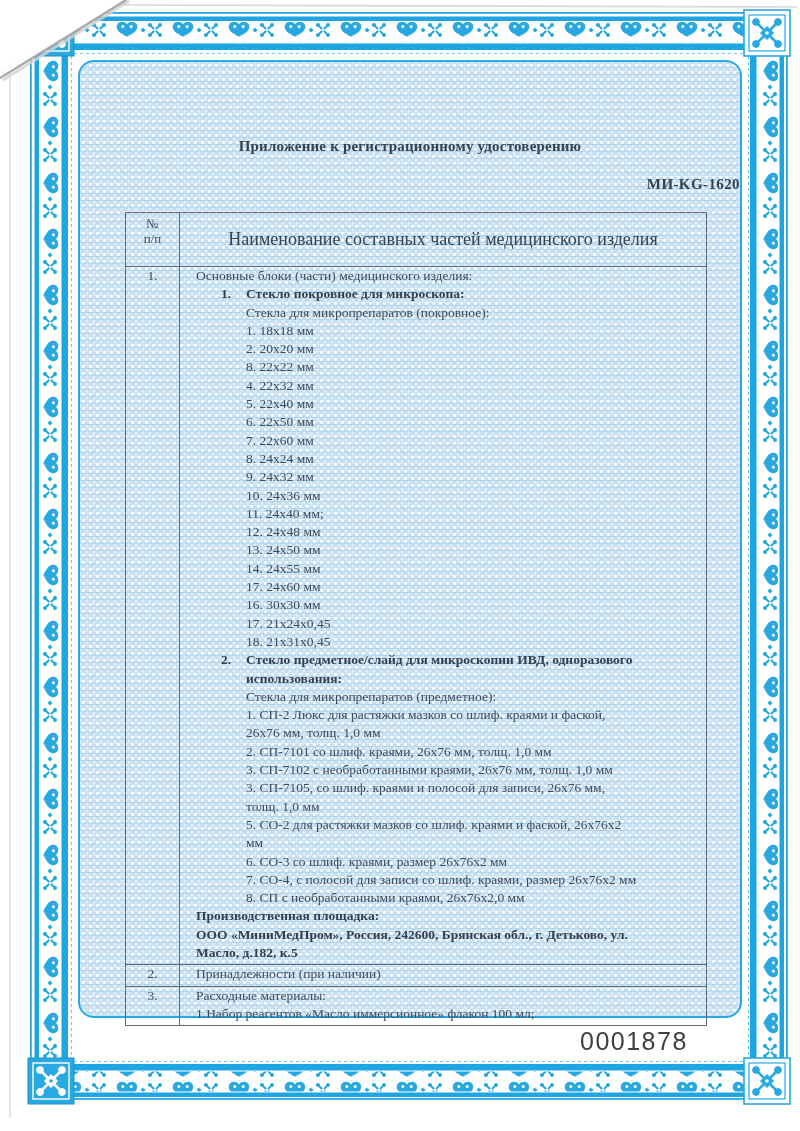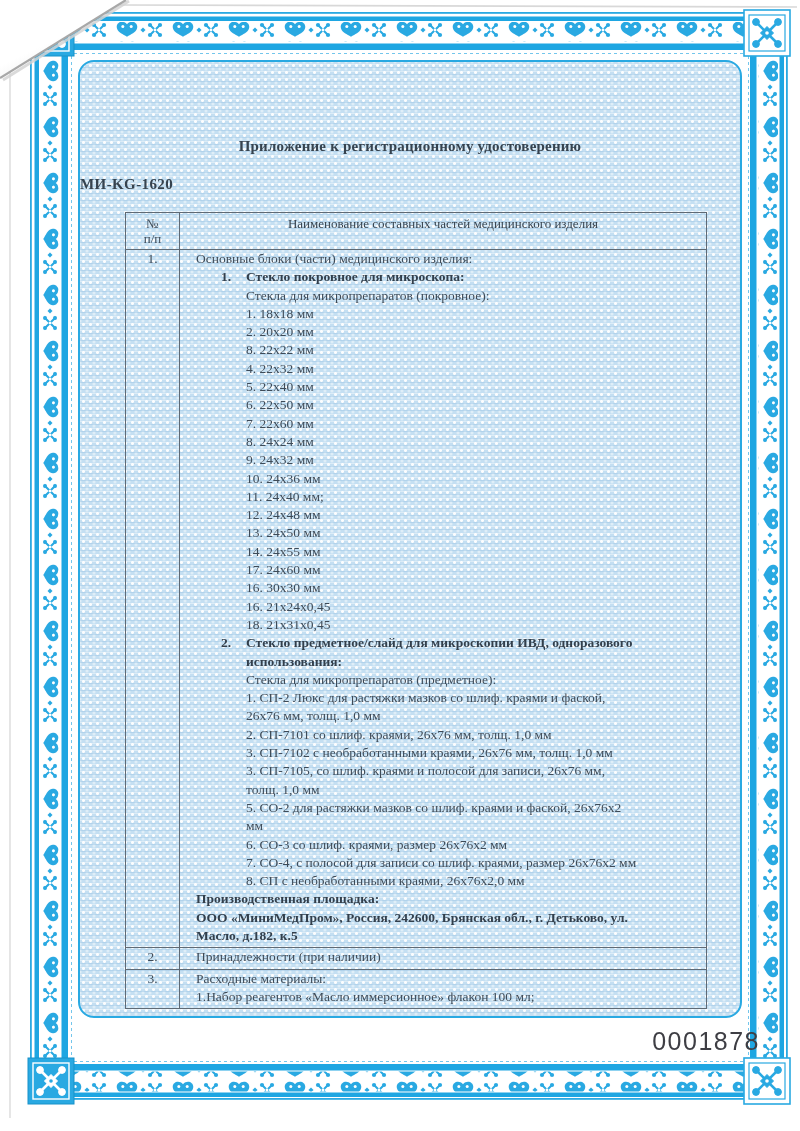--- a/index.html
+++ b/index.html
@@ -15,39 +15,39 @@
     background-image:
       radial-gradient(circle, rgba(255,255,255,.95) 1.1px, rgba(255,255,255,0) 1.9px),
       radial-gradient(circle, rgba(255,255,255,.55) 1px, rgba(255,255,255,0) 1.6px),
       linear-gradient(180deg, rgba(255,255,255,.40) 1px, rgba(0,0,0,0) 1px),
       linear-gradient(180deg, rgba(130,178,216,.28) 1px, rgba(0,0,0,0) 1px);
     background-size:7px 7px,7px 7px,7px 7px,7px 7px;
     background-position:0 0,3.5px 3.5px,0 2px,0 5px;}
 
   .doc-title{position:absolute;top:76px;left:0;width:100%;text-align:center;
     font-weight:bold;font-size:15px;letter-spacing:.2px;color:#36434f;}
-  .doc-number{position:absolute;top:114px;left:0;width:100%;text-align:left;
+  .doc-number{position:absolute;top:114px;left:0;width:100%;text-align:right;
     font-weight:bold;font-size:15px;letter-spacing:.4px;color:#36434f;}
 
   table.doc-table{position:absolute;left:45px;top:150px;width:582px;
     border-collapse:collapse;table-layout:fixed;}
   table.doc-table td,table.doc-table th{border:1.2px solid #5f6a75;vertical-align:top;
     font-weight:normal;background:transparent;}
   .cno{width:49px;text-align:center;padding:1px 2px;font-size:13.5px;}
   .cmain{padding:0 4px 2px 16px;font-size:13.5px;}
   th.hno{width:49px;text-align:center;font-size:13px;line-height:15px;padding:3px 2px;}
-  th.hname{text-align:center;font-weight:bold;font-size:13px;padding:3px 10px;color:#36434f;}
+  th.hname{text-align:center;font-weight:bold;font-size:18px;padding:16px 10px;color:#36434f;}
   .line{line-height:18.3px;white-space:nowrap;}
   .l0{padding-left:0;}
   .l1{padding-left:50px;}
   .lm{padding-left:25px;display:flex;}
   .mk{width:17px;flex:none;font-weight:bold;margin-right:8px;color:#323f4c;}
   .b{font-weight:bold;color:#323f4c;}
 
-  .serial{position:absolute;left:500px;top:965px;width:180px;text-align:right;
+  .serial{position:absolute;left:500px;top:965px;width:180px;text-align:left;
     font-family:"Liberation Sans","DejaVu Sans",sans-serif;font-size:25px;
     color:#3e3e44;letter-spacing:1.5px;}
 </style>
 </head>
 <body>
 
 <div class="screen">
 
   <svg class="frame-svg" width="800" height="1131" viewBox="0 0 800 1131">
     <defs>
@@ -194,21 +194,21 @@
               <div class="line l1">7. 22х60 мм</div>
               <div class="line l1">8. 24х24 мм</div>
               <div class="line l1">9. 24х32 мм</div>
               <div class="line l1">10. 24х36 мм</div>
               <div class="line l1">11. 24х40 мм;</div>
               <div class="line l1">12. 24х48 мм</div>
               <div class="line l1">13. 24х50 мм</div>
               <div class="line l1">14. 24х55 мм</div>
               <div class="line l1">17. 24х60 мм</div>
               <div class="line l1">16. 30х30 мм</div>
-              <div class="line l1">16. 21х24х0,45</div>
+              <div class="line l1">17. 21х24х0,45</div>
               <div class="line l1">18. 21х31х0,45</div>
               <div class="line lm b">
                 <span class="mk">2.</span>
                 <span>Стекло предметное/слайд для микроскопии ИВД, одноразового</span>
               </div>
               <div class="line l1 b">использования:</div>
               <div class="line l1">Стекла для микропрепаратов (предметное):</div>
               <div class="line l1">1. СП-2 Люкс для растяжки мазков со шлиф. краями и фаской,</div>
               <div class="line l1">26х76 мм, толщ. 1,0 мм</div>
               <div class="line l1">2. СП-7101 со шлиф. краями, 26х76 мм, толщ. 1,0 мм</div>

